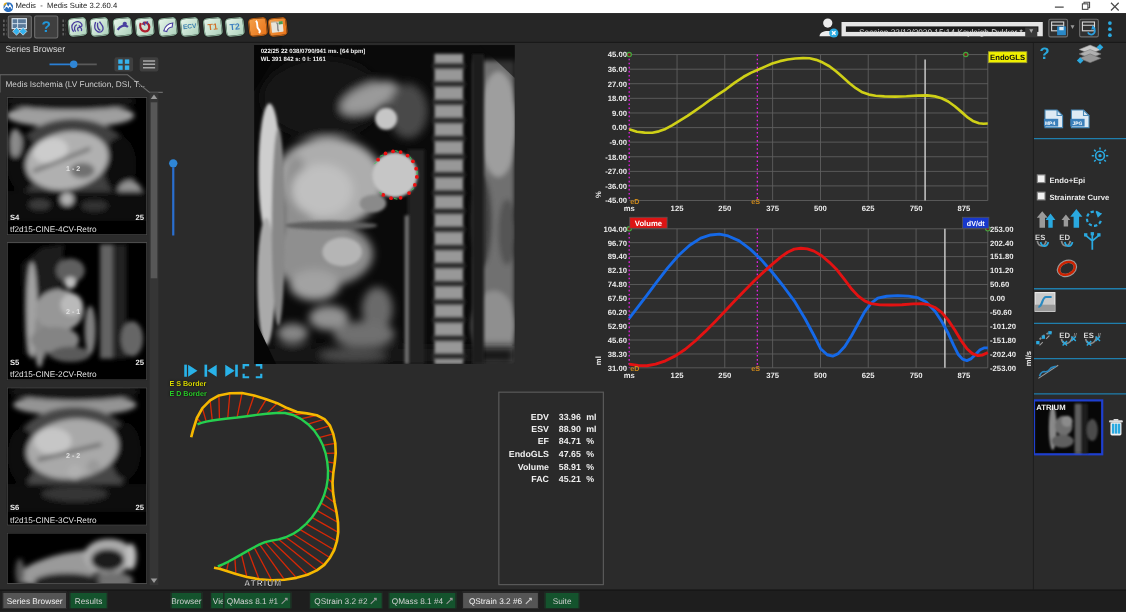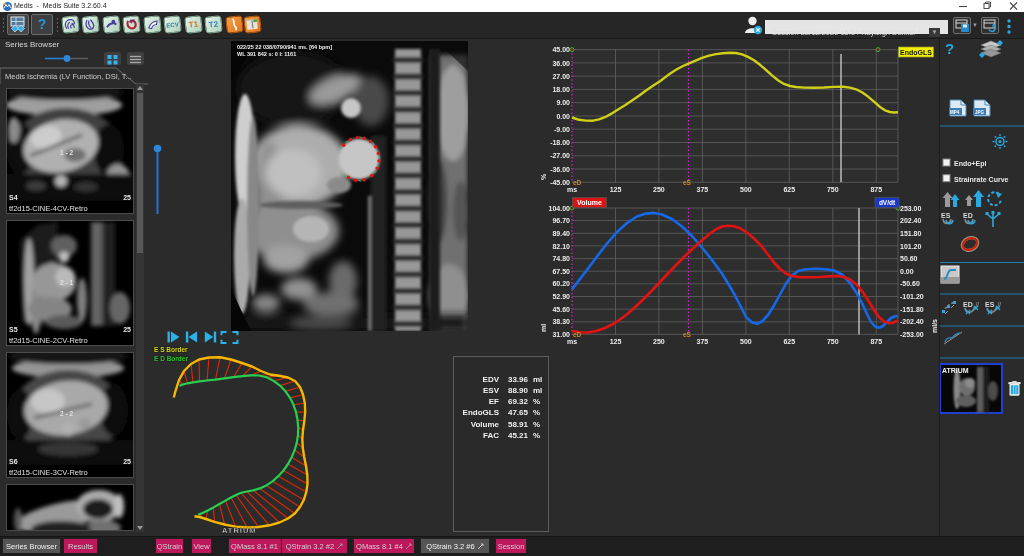--- a/index.html
+++ b/index.html
@@ -9,21 +9,21 @@
 .grip {position:absolute;top:5px;width:4px;height:16px;background-image:radial-gradient(circle,#5e5e5e 1px,transparent 1.1px);background-size:3px 4px}
 .tbtn {position:absolute;top:2px;width:22px;height:21px;background:#3f3f3f;border:1px solid #6e6e6e;border-radius:2px}
 .tile {position:absolute;top:3.5px;width:17px;height:17px;border-radius:4px;transform:rotate(-6deg);display:flex;align-items:center;justify-content:center;box-shadow:0 0 1px #000}
 .mint {background:linear-gradient(135deg,#e6f4ea,#aed2bc);border:1px solid #85ab94}
 .orange {background:linear-gradient(135deg,#f4a048,#e8731a);border:1px solid #b05810}
 .tiletxt {font-weight:bold;font-family:"Liberation Sans",sans-serif}
 .ovl {font:bold 5.5px "Liberation Sans",sans-serif;fill:#f2f2f2}
 .tl {font:bold 7px "Liberation Sans",sans-serif;fill:#e8e8e8}
 .tc {font:7.5px "Liberation Sans",sans-serif;fill:#e0e0e0}
 .ml {font:bold 6.5px "Liberation Sans",sans-serif;fill:#e0e0e0}
-.btab {position:absolute;top:538px;height:15px;background:#be185d;color:#cfcfcf;font-size:7.5px;display:flex;align-items:center;justify-content:center;border:1px solid #222;border-bottom:none}
+.btab {position:absolute;top:538px;height:15px;background:#14532d;color:#cfcfcf;font-size:7.5px;display:flex;align-items:center;justify-content:center;border:1px solid #222;border-bottom:none}
 .btab.sel {background:#555;color:#f2f2f2}
 #meas {position:absolute;left:453px;top:356px;width:96px;height:176px;border:1px solid #5e5e5e;background:#2a2a2a}
 .mrow {position:absolute;width:100%;font-weight:bold;font-size:8px;color:#f0f0f0}
 .mlab {position:absolute;right:49px;text-align:right}
 .mval {position:absolute;left:50px;width:24px;text-align:right}
 .munit {position:absolute;left:79px}
 </style></head>
 <body>
 <div id="titlebar">
   <svg class="abs" style="left:3px;top:1.5px" width="9" height="9">
@@ -100,21 +100,21 @@
         <path d="M8,4 C10,7 7,10 9,13" fill="none" stroke="#888" stroke-width="1.5"></path>
         <rect x="10" y="3" width="4" height="3" fill="#4a9a50"></rect>
       </svg>
     </div>
   <svg class="abs" style="left:744px;top:3px" width="20" height="20" viewBox="0 0 20 20">
     <circle cx="8.5" cy="6" r="4.2" fill="#ececec"></circle>
     <path d="M1,18 C1,11.5 16,11.5 16,18 Z" fill="#ececec"></path>
     <circle cx="14" cy="15" r="4.2" fill="#2aa9e0"></circle>
     <path d="M12.4,13.4 l3.2,3.2 m0,-3.2 l-3.2,3.2" stroke="#fff" stroke-width="1.3"></path>
   </svg>
-  <div class="abs" style="left:765px;top:8px;width:183px;height:13px;background:#1b1b1b;border:7px solid #e5e5e5;color:#dcdcdc;font-size:7.5px;line-height:11px;padding-left:0">Session 22/12/2020 15:14 Kayleigh Dukker *
+  <div class="abs" style="left:765px;top:8px;width:183px;height:13px;background:#1b1b1b;border:4px solid #e5e5e5;color:#dcdcdc;font-size:7.5px;line-height:11px;padding-left:12px">Session 22/12/2020 15:14 Kayleigh Dukker *
     <span style="position:absolute;right:1px;top:1px;width:11px;height:9px;background:#383838;color:#aaa;font-size:6px;text-align:center;line-height:9px">▼</span>
   </div>
   <div class="tbtn" style="left:953px;top:5px;width:18px;height:17px;background:#303030">
     <svg width="16" height="15" viewBox="0 0 16 15">
         <rect x="2" y="2" width="11" height="8" fill="none" stroke="#d8d8d8"></rect>
         <line x1="2" y1="5" x2="13" y2="5" stroke="#d8d8d8"></line>
         <rect x="7" y="6" width="8" height="8" fill="#2a89c8"></rect>
         <rect x="9" y="6.5" width="4" height="3" fill="#d8ecf8"></rect>
       </svg>
   </div>
@@ -449,21 +449,21 @@
       <span class="mval">33.96</span>
       <span class="munit">ml</span>
     </div>
   <div class="mrow" style="top:28.8px">
       <span class="mlab">ESV</span>
       <span class="mval">88.90</span>
       <span class="munit">ml</span>
     </div>
   <div class="mrow" style="top:40.1px">
       <span class="mlab">EF</span>
-      <span class="mval">69.32</span>
+      <span class="mval">84.71</span>
       <span class="munit">%</span>
     </div>
   <div class="mrow" style="top:51.4px">
       <span class="mlab">EndoGLS</span>
       <span class="mval">47.65</span>
       <span class="munit">%</span>
     </div>
   <div class="mrow" style="top:62.7px">
       <span class="mlab">Volume</span>
       <span class="mval">58.91</span>
@@ -741,27 +741,27 @@
         <rect x="8.2" y="4.2" width="2.2" height="9"></rect>
       </g>
 <rect x="0.2" y="1" width="12.6" height="2.2" rx="1" fill="#dedede"></rect>
 <rect x="4.2" y="0" width="4.6" height="1.5" rx="0.7" fill="#dedede"></rect>
 </g>
 </svg>
 
 <div class="abs" style="left:0;top:536px;width:1024px;height:20px;background:#1e1e1e;border-top:1px solid #151515"></div>
 <div class="btab sel" style="left:2px;width:59px">Series Browser</div>
 <div class="btab" style="left:63px;width:35px">Results</div>
-<div class="btab" style="left:155px;width:29px">QStrain</div>
+<div class="btab" style="left:155px;width:29px">Browser</div>
 <div class="btab" style="left:191px;width:21px">View</div>
-<div class="btab" style="left:228px;width:62px">QMass 8.1 #1&nbsp;<svg width="7" height="7" viewBox="0 0 7 7">
+<div class="btab" style="left:203px;width:62px">QMass 8.1 #1&nbsp;<svg width="7" height="7" viewBox="0 0 7 7">
       <path d="M1,6 L6,1 M4,1 L6,1 L6,3" stroke="#999" stroke-width="1" fill="none"></path>
     </svg></div>
 <div class="btab" style="left:281px;width:67px">QStrain 3.2 #2&nbsp;<svg width="7" height="7" viewBox="0 0 7 7">
       <path d="M1,6 L6,1 M4,1 L6,1 L6,3" stroke="#999" stroke-width="1" fill="none"></path>
     </svg></div>
 <div class="btab" style="left:353px;width:62px">QMass 8.1 #4&nbsp;<svg width="7" height="7" viewBox="0 0 7 7">
       <path d="M1,6 L6,1 M4,1 L6,1 L6,3" stroke="#999" stroke-width="1" fill="none"></path>
     </svg></div>
 <div class="btab sel" style="left:420px;width:70px">QStrain 3.2 #6&nbsp;<svg width="7" height="7" viewBox="0 0 7 7">
       <path d="M1,6 L6,1 M4,1 L6,1 L6,3" stroke="#ccc" stroke-width="1" fill="none"></path>
     </svg></div>
-<div class="btab" style="left:495px;width:32px">Session</div>
+<div class="btab" style="left:495px;width:32px">Suite</div>
 
 </body></html>

